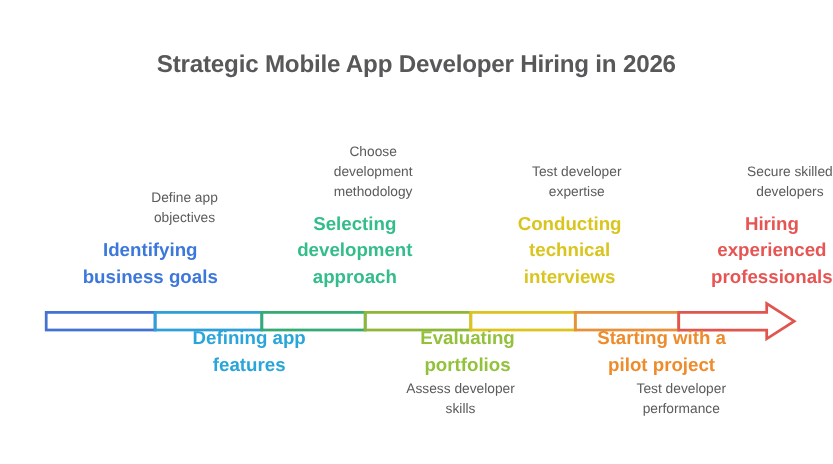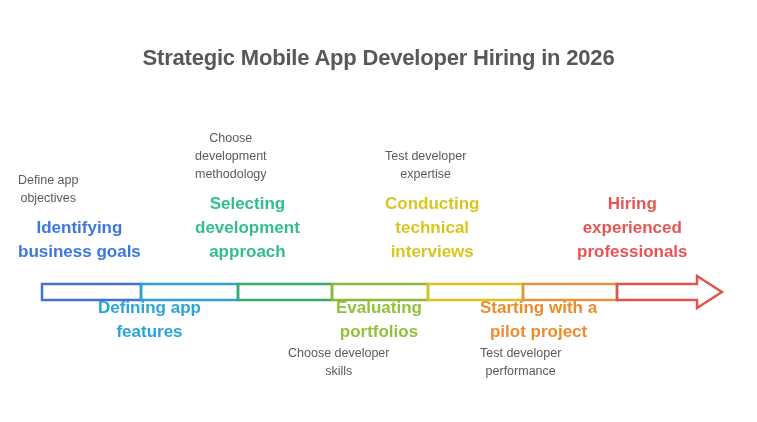--- a/index.html
+++ b/index.html
@@ -8,21 +8,21 @@
     background:#ffffff;
     font-family:"Liberation Sans", sans-serif;
   }
   .title{
     position:absolute;top:45px;left:0;width:757px;
     text-align:center;font-size:22px;font-weight:bold;color:#58585a;
     letter-spacing:-0.2px;
   }
   .stage{
     position:absolute;width:180px;
-    display:flex;flex-direction:column;align-items:flex-start;text-align:center;
+    display:flex;flex-direction:column;align-items:flex-end;text-align:center;
   }
   .stage.top{bottom:158px;justify-content:flex-end;gap:9px;}
   .stage.bottom{top:296px;gap:0;}
   .heading{
     font-size:17px;font-weight:bold;line-height:24px;white-space:pre-line;
   }
   .caption{
     font-size:12.5px;font-weight:normal;line-height:18px;color:#5b5b5b;white-space:pre-line;
   }
   
@@ -50,20 +50,22 @@
 approach</div>
 </div>
 <div class="stage top s4">
   <div class="caption">Test developer
 expertise</div>
   <div class="heading" style="color: rgb(217, 197, 30);">Conducting
 technical
 interviews</div>
 </div>
 <div class="stage top s6">
+  <div class="caption">Secure skilled
+developers</div>
   <div class="heading" style="color: rgb(230, 85, 83);">Hiring
 experienced
 professionals</div>
 </div>
 
 <svg class="arrow-svg" width="757" height="44" viewBox="0 0 757 44">
   <rect x="42" y="14" width="99" height="16" fill="none" stroke-width="2.5" stroke="#4472d2"></rect>
   <rect x="141" y="14" width="97" height="16" fill="none" stroke-width="2.5" stroke="#2f9fd8"></rect>
   <rect x="238" y="14" width="94" height="16" fill="none" stroke-width="2.5" stroke="#34ab73"></rect>
   <rect x="332" y="14" width="96" height="16" fill="none" stroke-width="2.5" stroke="#8fb637"></rect>
@@ -72,21 +74,21 @@
   <path d="M617 14 H697 V6 L722 22 L697 38 V30 H617 Z" fill="none" stroke-width="2.5" stroke="#e0564f"></path>
 </svg>
 
 <div class="stage bottom s1">
   <div class="heading" style="color: rgb(42, 165, 218);">Defining app
 features</div>
 </div>
 <div class="stage bottom s3">
   <div class="heading" style="color: rgb(146, 193, 59); margin-left: 48px;">Evaluating
 portfolios</div>
-  <div class="caption">Choose developer
+  <div class="caption">Assess developer
 skills</div>
 </div>
 <div class="stage bottom s5">
   <div class="heading" style="color: rgb(238, 139, 43);">Starting with a
 pilot project</div>
   <div class="caption">Test developer
 performance</div>
 </div>
 
 </body></html>

